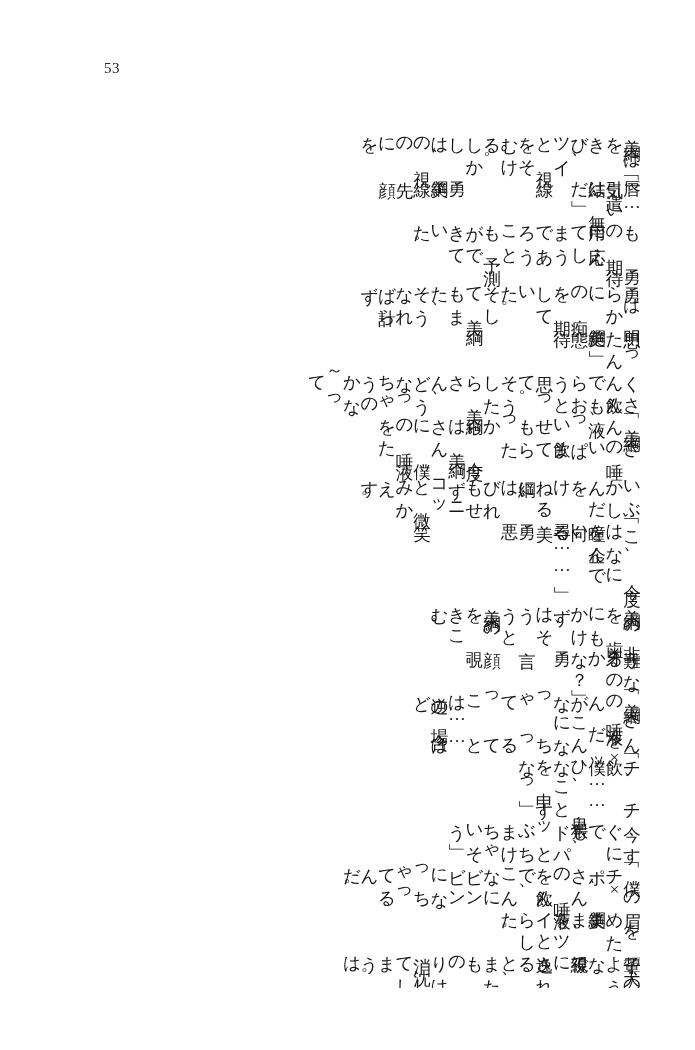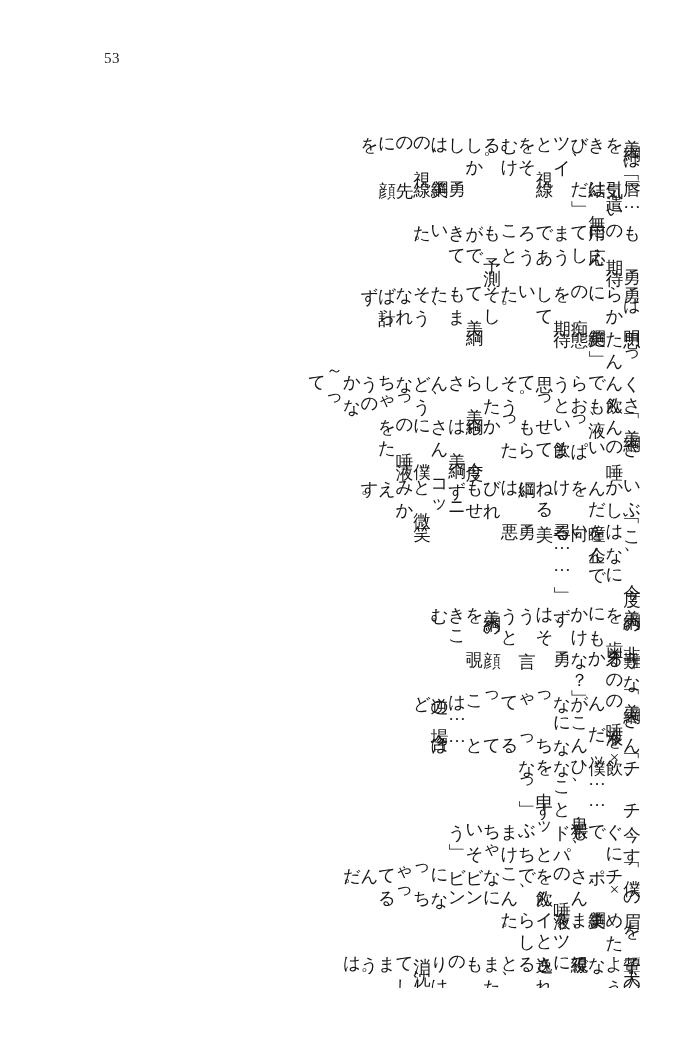--- a/index.html
+++ b/index.html
@@ -16,21 +16,21 @@
   }
   .page {
     position: relative;
     width: 695px;
     height: 1050px;
     background: #ffffff;
     box-sizing: border-box;
   }
   .page-number {
     position: absolute;
-    top: 50px;
+    top: 60px;
     left: 104px;
     font-size: 15px;
     letter-spacing: 0.5px;
     color: #222;
     font-family: "Liberation Serif", "DejaVu Serif", serif;
   }
   .text-body {
     position: absolute;
     top: 108px;
     left: 60px;

